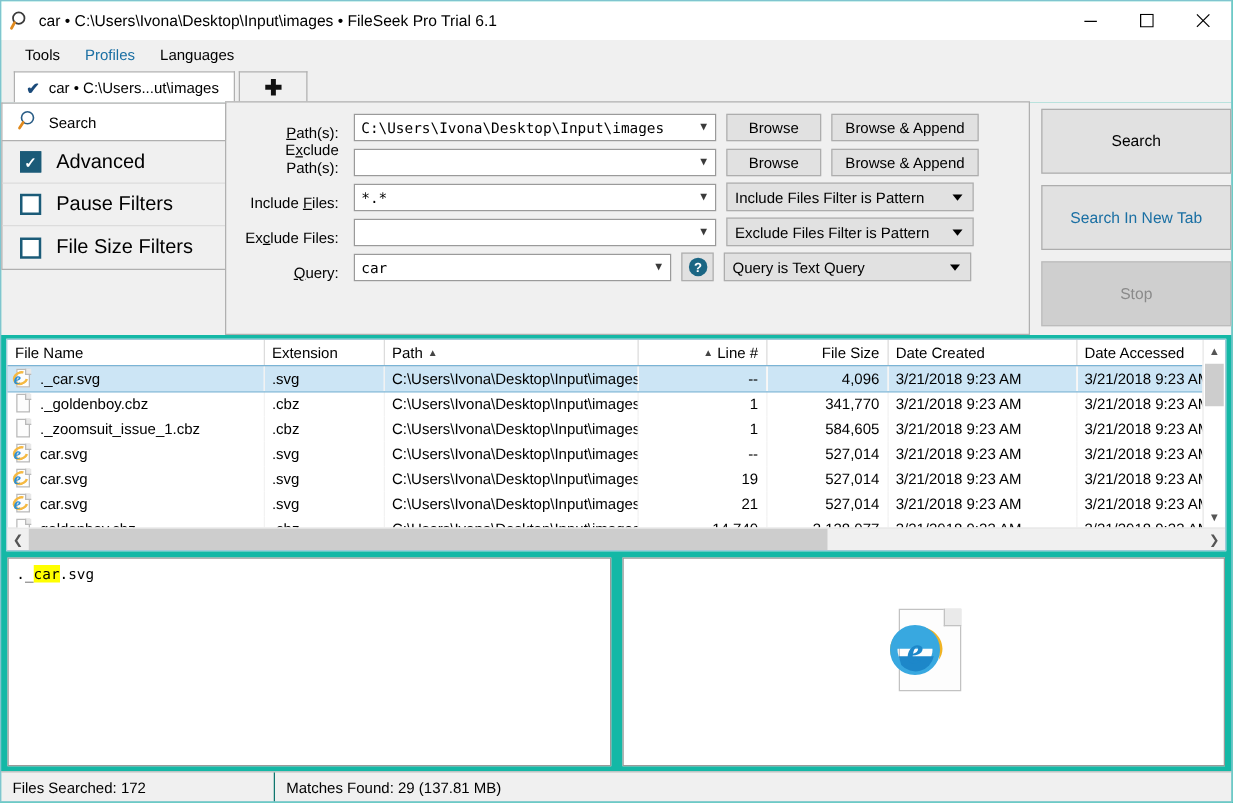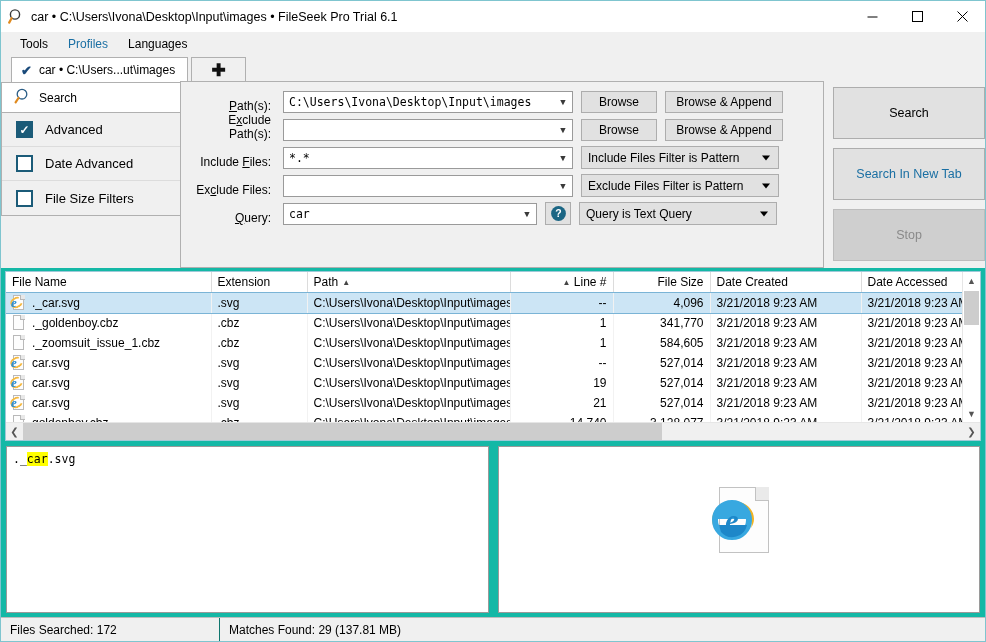--- a/index.html
+++ b/index.html
@@ -68,21 +68,21 @@
     gap:12px;padding-left:14px;border-bottom:1px solid #dcdcdc;
   }
   .optrow:last-child{border-bottom:none;}
   .cb{
     width:17px;height:17px;box-sizing:border-box;
     border:2px solid #1b5b78;background:#fff;
     display:flex;align-items:center;justify-content:center;flex:0 0 auto;
   }
   .cb.checked{background:#1b5b78;}
   .cb .tick{color:#fff;font-size:12px;font-weight:bold;line-height:1;}
-  .opt-label{font-size:13px;}
+  .opt-label{font-size:16px;}
   
   .fieldsbox{
     flex:1 1 auto;border:1px solid #b0b0b0;background:#f0f0f0;
     margin-top:-1px;margin-left:-1px;box-sizing:border-box;
     padding:9px 10px 9px 6px;position:relative;z-index:1;
     display:flex;flex-direction:column;gap:6px;
   }
   .frow{display:flex;align-items:flex-end;gap:8px;height:22px;}
   .flabel{
     width:84px;flex:0 0 84px;text-align:right;font-size:12px;
@@ -303,21 +303,21 @@
       </div>
       <div class="optbox">
         <div class="optrow">
           <span class="cb checked">
               <span class="tick">✓</span>
             </span>
           <span class="opt-label">Advanced</span>
         </div>
         <div class="optrow">
           <span class="cb"></span>
-          <span class="opt-label">Date Advanced</span>
+          <span class="opt-label">Pause Filters</span>
         </div>
         <div class="optrow">
           <span class="cb"></span>
           <span class="opt-label">File Size Filters</span>
         </div>
       </div>
     </div>
 
     <div class="fieldsbox">
 

